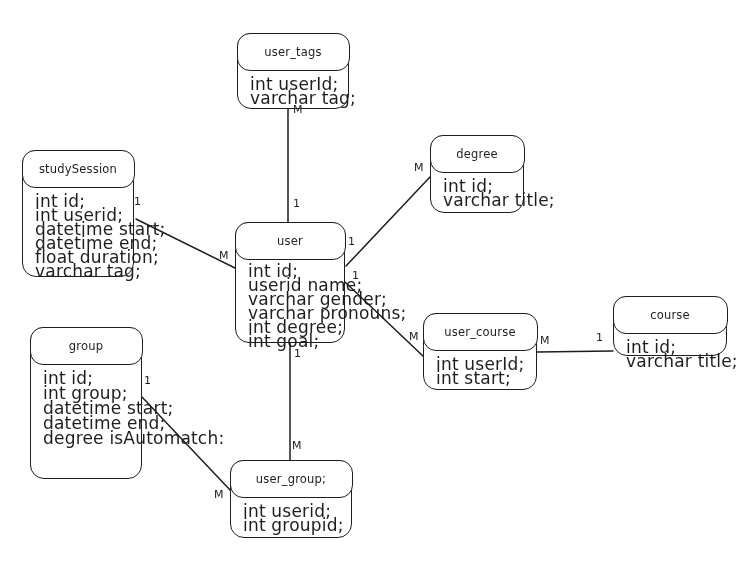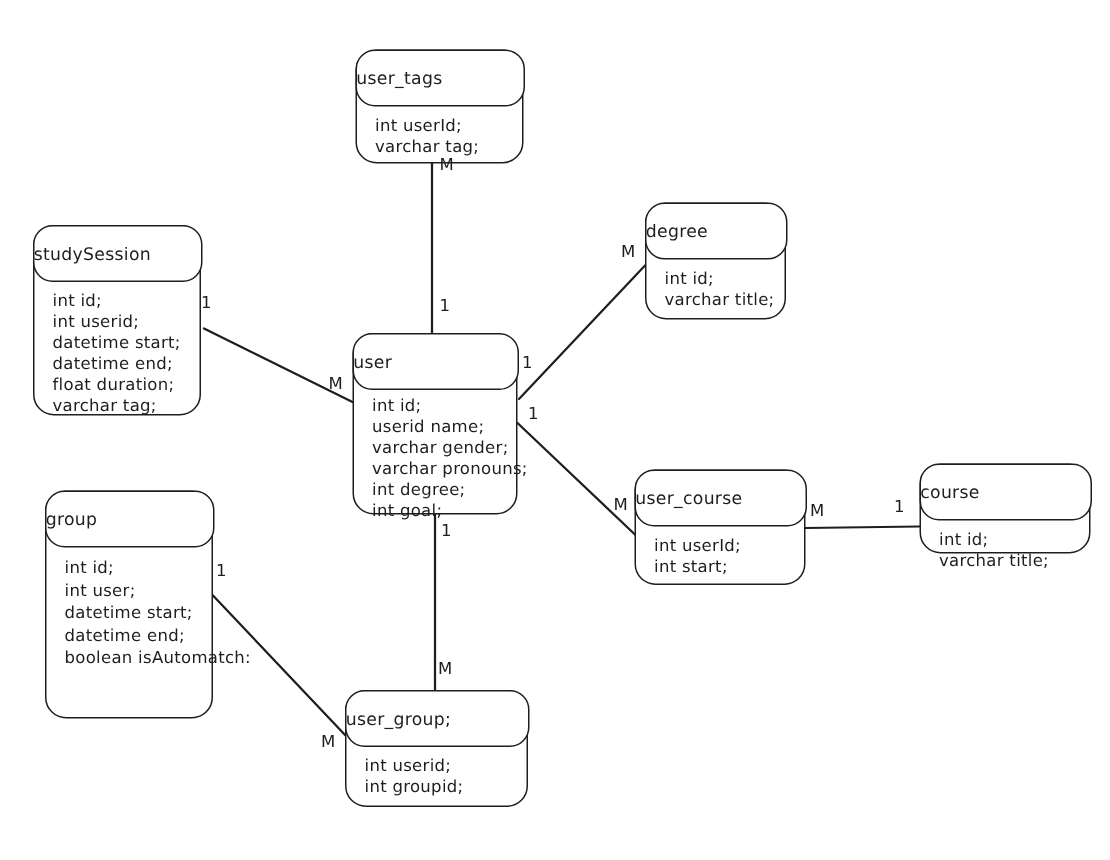--- a/index.html
+++ b/index.html
@@ -36,27 +36,27 @@
   }
   .entity-header {
     box-sizing: border-box;
     height: 38px;
     margin: -1.5px -1.5px 0 -1.5px;
     border: 1.5px solid #1e1e1e;
     border-radius: 13px;
     background: #ffffff;
     display: flex;
     align-items: center;
-    justify-content: flex-start;
+    justify-content: center;
     font-size: 11.5px;
     letter-spacing: 0.2px;
   }
   .entity-body {
     padding: 6px 12px 0 12px;
-    font-size: 11px;
+    font-size: 17px;
     line-height: 14px;
     letter-spacing: 0.2px;
     white-space: nowrap;
   }
   .card {
     position: absolute;
     z-index: 3;
     font-size: 11px;
     line-height: 11px;
     color: #1e1e1e;
@@ -128,40 +128,40 @@
   <div class="entity" style="left:423px;top:313px;width:114px;height:77px">
     <div class="entity-header">
       <span>user_course</span>
     </div>
     <div class="entity-body">
       <div class="field">int userId;</div>
       <div class="field">int start;</div>
     </div>
   </div>
 
-  <div class="entity" style="left:613px;top:309px;width:114px;height:60px">
+  <div class="entity" style="left:613px;top:296px;width:114px;height:60px">
     <div class="entity-header">
       <span>course</span>
     </div>
     <div class="entity-body">
       <div class="field">int id;</div>
       <div class="field">varchar title;</div>
     </div>
   </div>
 
   <div class="entity" style="left:30px;top:327px;width:112px;height:152px">
     <div class="entity-header">
       <span>group</span>
     </div>
     <div class="entity-body" style="line-height:15px">
       <div class="field">int id;</div>
-      <div class="field">int user;</div>
+      <div class="field">int group;</div>
       <div class="field">datetime start;</div>
       <div class="field">datetime end;</div>
-      <div class="field">boolean isAutomatch:</div>
+      <div class="field">degree isAutomatch:</div>
     </div>
   </div>
 
   <div class="entity" style="left:230px;top:460px;width:122px;height:78px">
     <div class="entity-header">
       <span>user_group;</span>
     </div>
     <div class="entity-body">
       <div class="field">int userid;</div>
       <div class="field">int groupid;</div>

